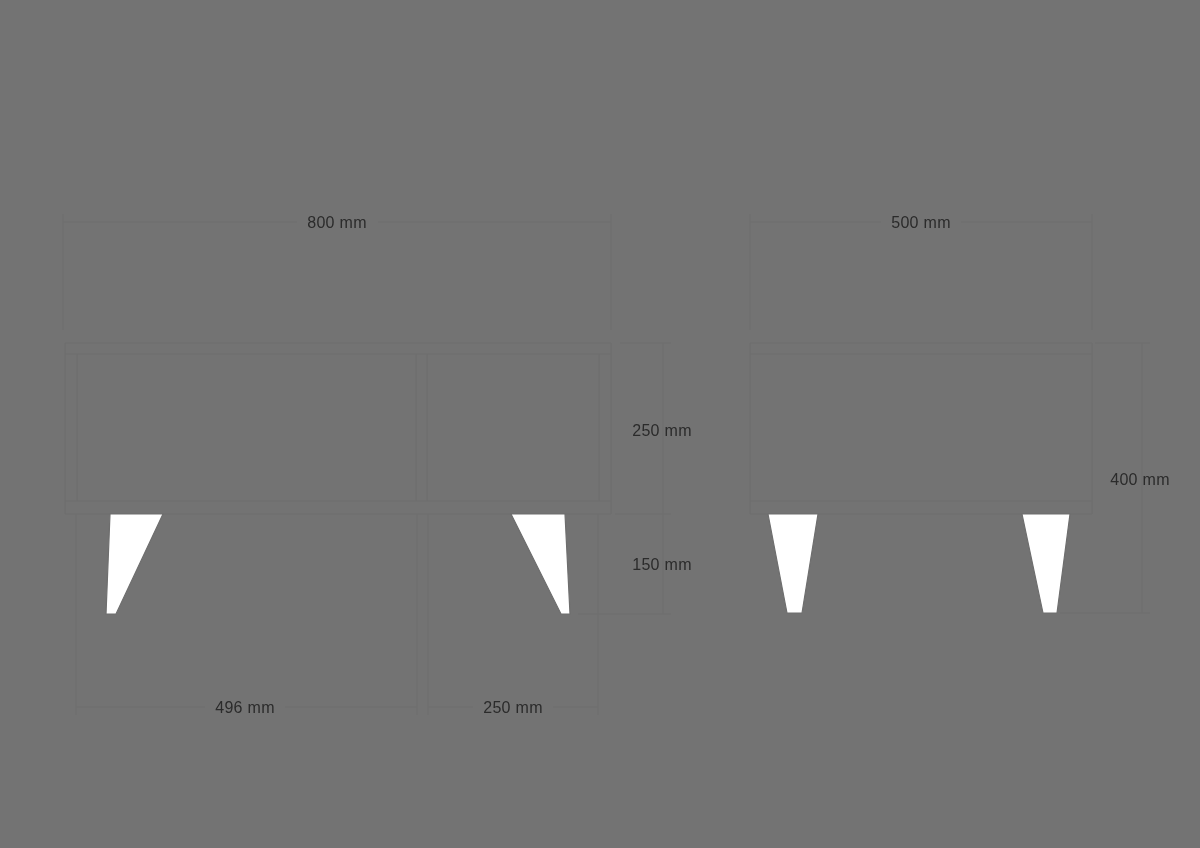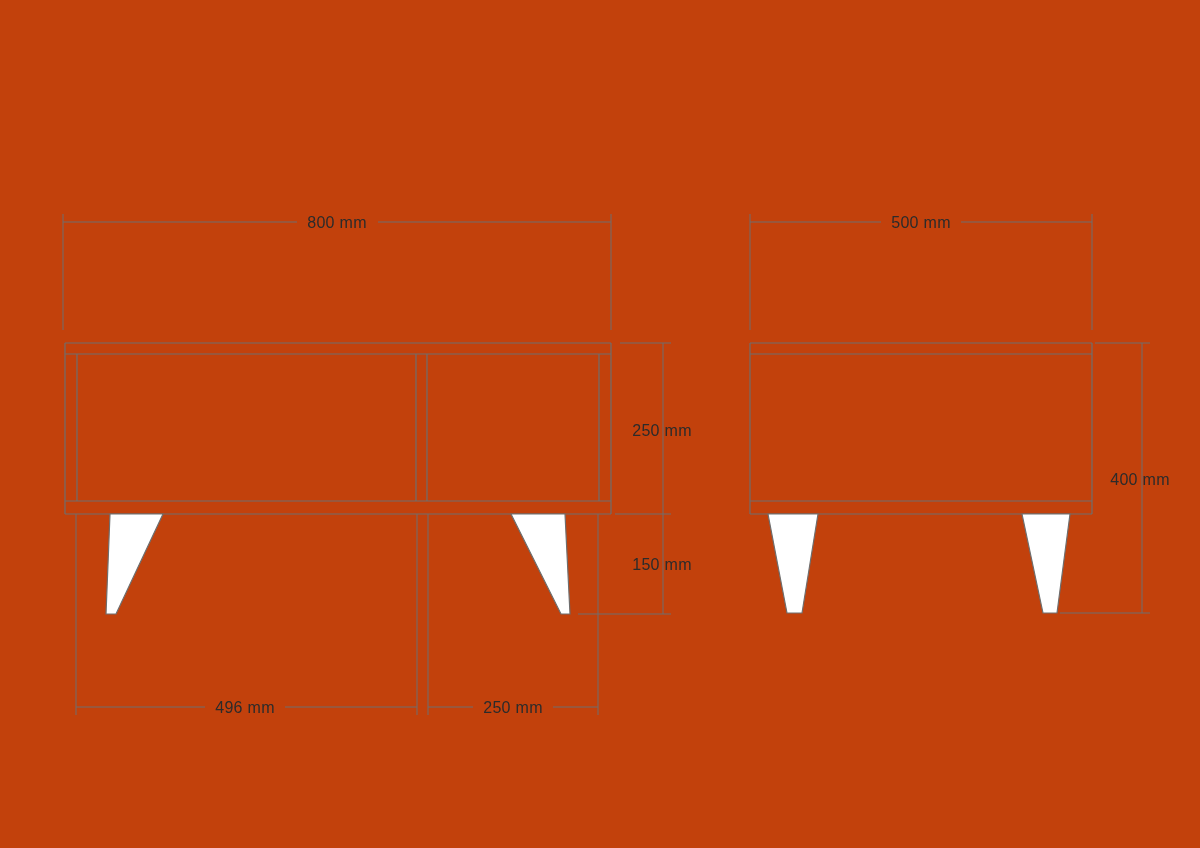--- a/index.html
+++ b/index.html
@@ -4,21 +4,21 @@
 <style>
   html, body {
     margin: 0;
     padding: 0;
     background: #ffffff;
   }
   .canvas {
     position: relative;
     width: 1200px;
     height: 848px;
-    background: #c2410c;
+    background: #737373;
     overflow: hidden;
   }
   svg {
     display: block;
   }
   svg text {
     font-family: "Liberation Sans", "DejaVu Sans", sans-serif;
     font-size: 16px;
     stroke: none;
     letter-spacing: 0.3px;

